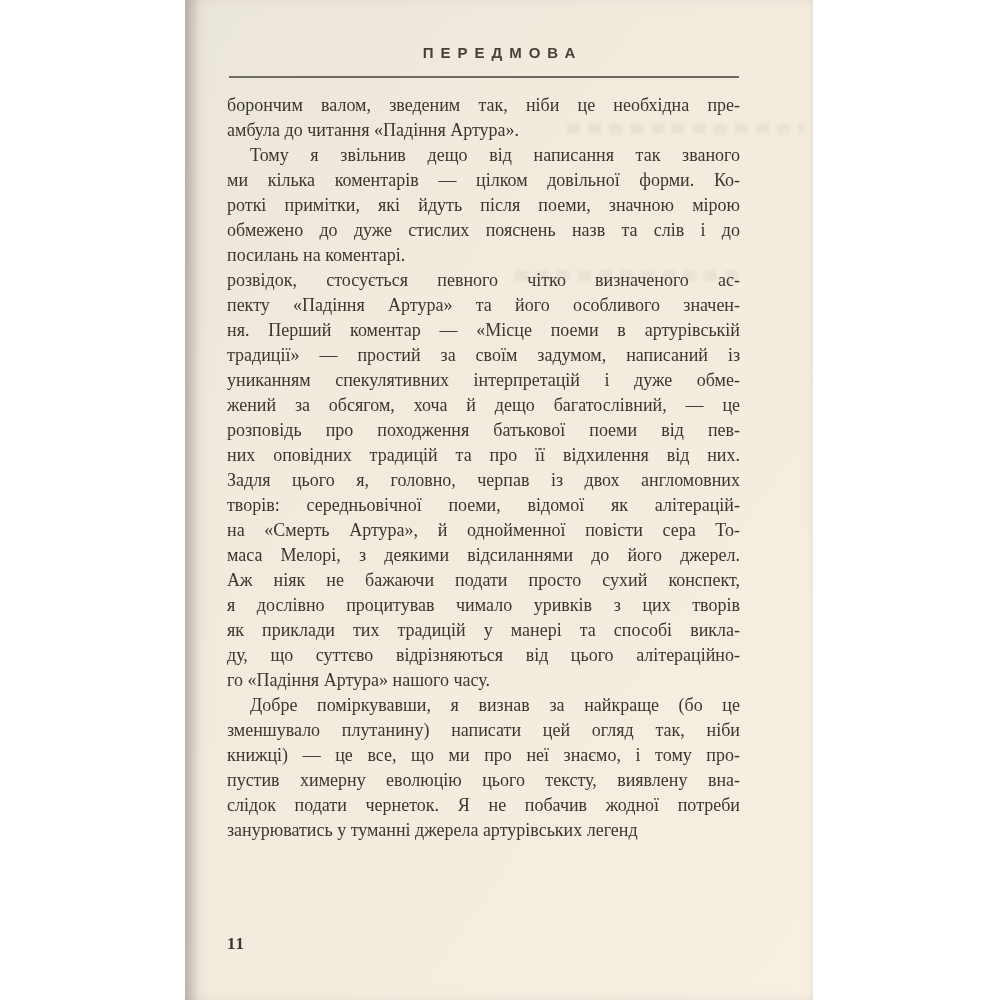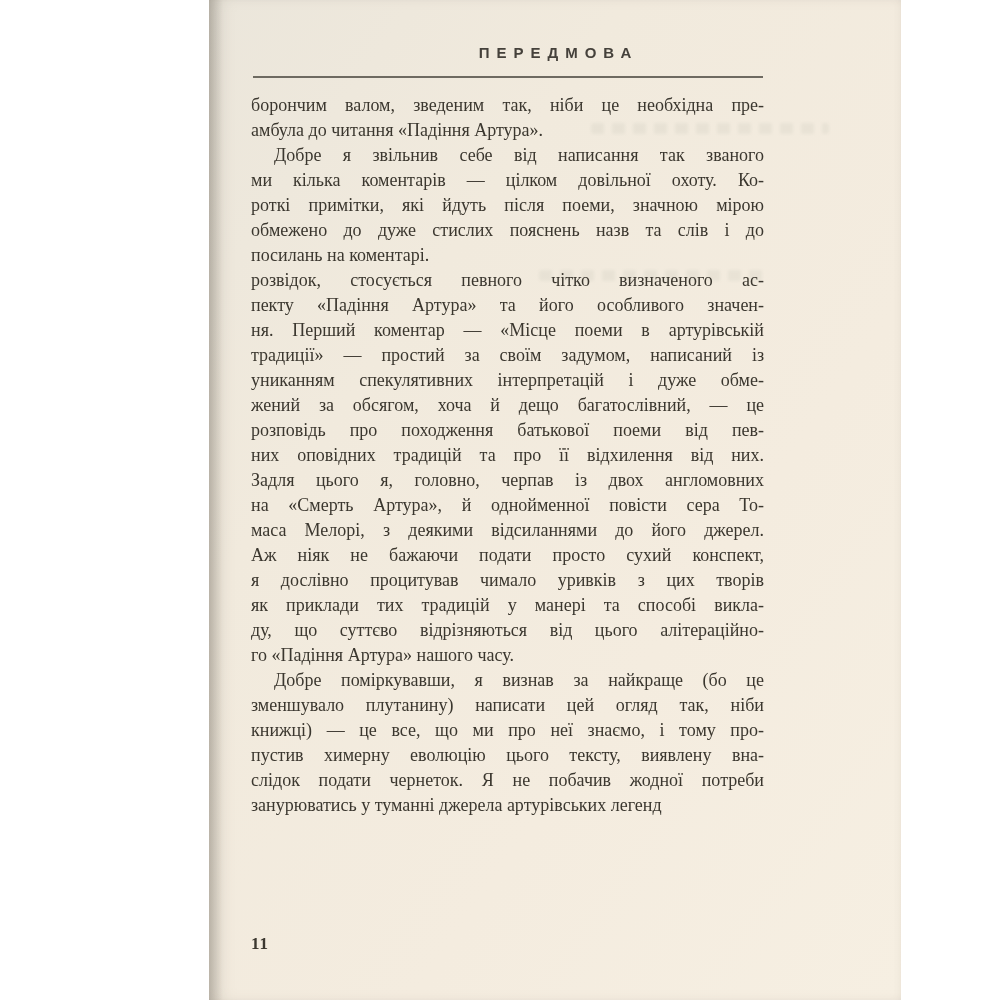--- a/index.html
+++ b/index.html
@@ -13,26 +13,25 @@
     width: 1000px;
     height: 1000px;
     background: #ffffff;
     overflow: hidden;
   }
   
   #scan {
     position: absolute;
     left: 185px;
     top: 0;
-    width: 692px;
+    width: 628px;
     height: 1000px;
     background: linear-gradient(125deg, #ebe6db 0%, #f1eadd 30%, #f4ecdf 65%, #f6efe2 100%);
     box-shadow: inset 16px 0 20px -12px rgba(96, 90, 78, 0.38),
                 inset -5px 0 12px -9px rgba(96, 90, 78, 0.20);
-    margin-left: 24px;
   }
   #scan::before {
     content: "";
     position: absolute;
     left: 0; top: 0; bottom: 0;
     width: 14px;
     background: linear-gradient(90deg, rgba(105, 100, 90, 0.20), rgba(105, 100, 90, 0));
     pointer-events: none;
   }
   
@@ -124,34 +123,35 @@
     <div class="running-head">ПЕРЕДМОВА</div>
 
     <div class="head-rule"></div>
 
     <div class="bleed bleed-a"></div>
     <div class="bleed bleed-b"></div>
 
     <div id="body-text">
         <div class="tline">борончим валом, зведеним так, ніби це необхідна пре-</div>
         <div class="tline last">амбула до читання «Падіння Артура».</div>
-        <div class="tline indent">Добре я звільнив себе від написання так званого</div>
-        <div class="tline">ми кілька коментарів — цілком довільної охоту. Ко-</div>
+        <div class="tline indent">Тому я звільнив дещо від написання так званого</div>
+        <div class="tline">ми кілька коментарів — цілком довільної форми. Ко-</div>
         <div class="tline">роткі примітки, які йдуть після поеми, значною мірою</div>
         <div class="tline">обмежено до дуже стислих пояснень назв та слів і до</div>
         <div class="tline last">посилань на коментарі.</div>
         <div class="tline">розвідок, стосується певного чітко визначеного ас-</div>
         <div class="tline">пекту «Падіння Артура» та його особливого значен-</div>
         <div class="tline">ня. Перший коментар — «Місце поеми в артурівській</div>
         <div class="tline">традиції» — простий за своїм задумом, написаний із</div>
         <div class="tline">униканням спекулятивних інтерпретацій і дуже обме-</div>
         <div class="tline">жений за обсягом, хоча й дещо багатослівний, — це</div>
         <div class="tline">розповідь про походження батькової поеми від пев-</div>
         <div class="tline">них оповідних традицій та про її відхилення від них.</div>
         <div class="tline">Задля цього я, головно, черпав із двох англомовних</div>
+        <div class="tline">творів: середньовічної поеми, відомої як алітерацій-</div>
         <div class="tline">на «Смерть Артура», й однойменної повісти сера То-</div>
         <div class="tline">маса Мелорі, з деякими відсиланнями до його джерел.</div>
         <div class="tline">Аж ніяк не бажаючи подати просто сухий конспект,</div>
         <div class="tline">я дослівно процитував чимало уривків з цих творів</div>
         <div class="tline">як приклади тих традицій у манері та способі викла-</div>
         <div class="tline">ду, що суттєво відрізняються від цього алітераційно-</div>
         <div class="tline last">го «Падіння Артура» нашого часу.</div>
         <div class="tline indent">Добре поміркувавши, я визнав за найкраще (бо це</div>
         <div class="tline">зменшувало плутанину) написати цей огляд так, ніби</div>
         <div class="tline">книжці) — це все, що ми про неї знаємо, і тому про-</div>

